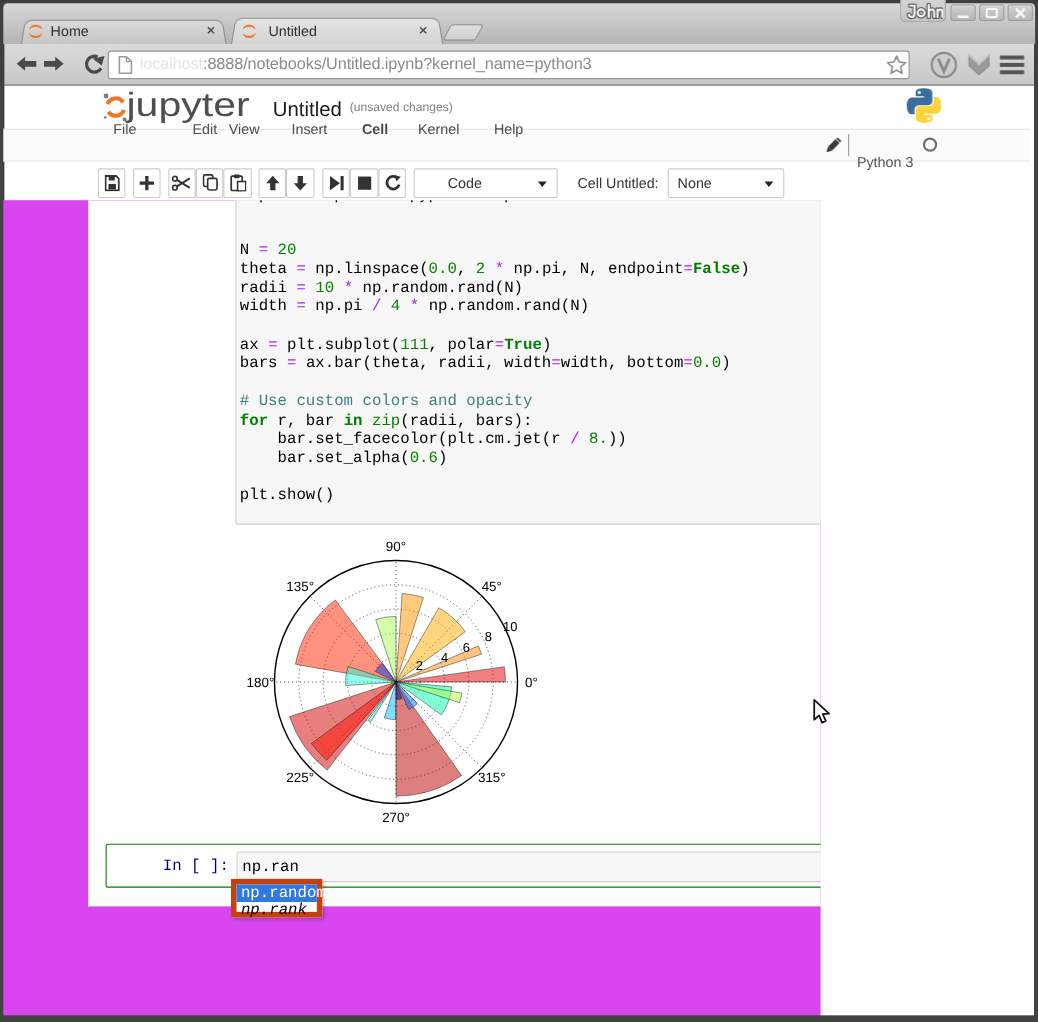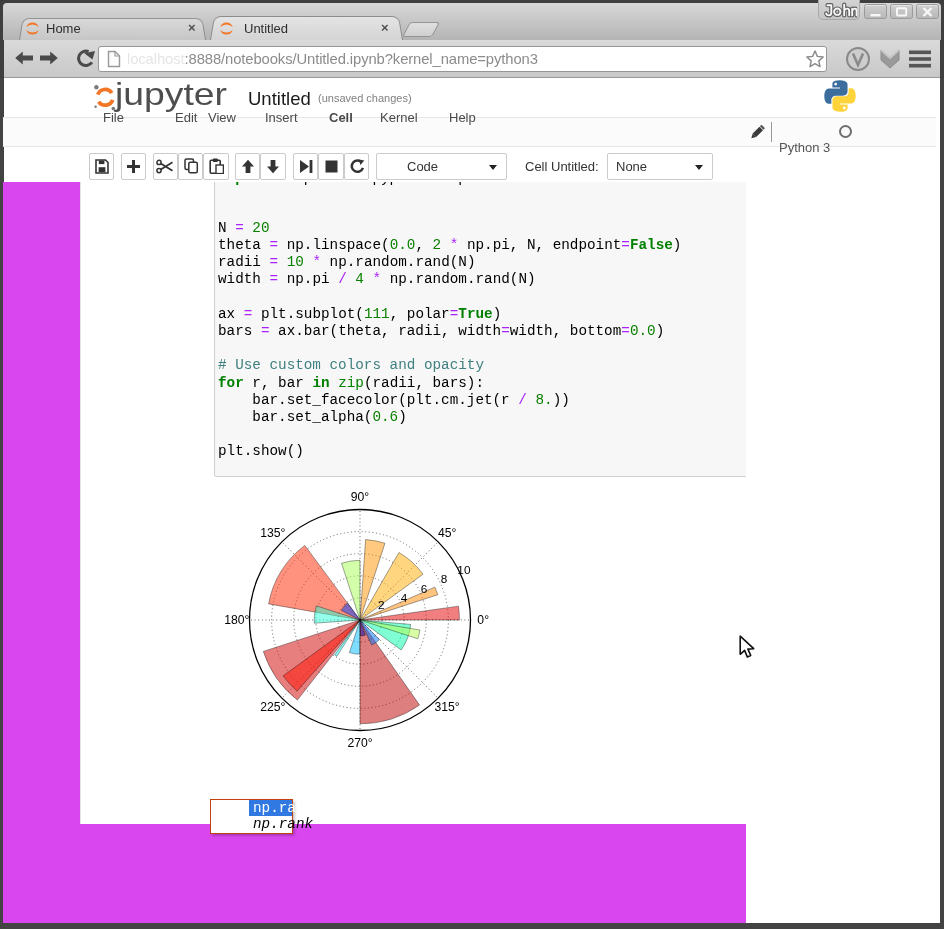--- a/index.html
+++ b/index.html
@@ -59,22 +59,22 @@
   pre.code .c { color:#408080; }
   pre.code .b { color:#008000; }
   #cell2 { position:absolute; left:15px; top:585px; width:737.5px; height:40px;
            border:1.2px solid #008000; border-radius:2px; background:#fff; }
   #prompt2 { position:absolute; left:51px; top:12.3px; font-family:"Liberation Mono", monospace;
              font-size:14.3px; color:#000080; }
   #input2 { position:absolute; left:118.3px; top:5.5px; width:613px; height:28.5px; background:#f7f7f7;
             border:1px solid #cfcfcf; border-radius:2px; }
   #intext { position:absolute; left:4px; top:6.3px; font-family:"Liberation Mono", monospace; font-size:14.3px; color:#000; }
   #dropdown { position:absolute; left:129px; top:616.5px; width:83px; height:35px; background:#fff;
-              border:1px solid #c2410c; box-shadow:1.5px 1.5px 3px rgba(0,0,0,.28); z-index:5;
-              font-family:"Liberation Mono", monospace; font-size:14.3px;padding-left:38px; }
+              border:5px solid #c2410c; box-shadow:1.5px 1.5px 3px rgba(0,0,0,.28); z-index:5;
+              font-family:"Liberation Mono", monospace; font-size:14.3px; }
   #dd1 { height:16.5px; background:#3179e2; color:#fff; padding-left:4px; line-height:16.5px; }
   #dd2 { height:16.5px; color:#000; padding-left:4px; line-height:16.5px;font-style:italic; }
   #sbar { position:absolute; left:922px; top:0px; width:17px; height:740px; background:#f0f0f0; }
   #sthumb { position:absolute; left:924.5px; top:210px; width:12px; height:513px; background:#b7b7b7;
             border:1px solid #9a9a9a; z-index:3; }
   .sarrow { width:0; height:0; border-left:5px solid transparent; border-right:5px solid transparent; position:absolute; z-index:3;}
 </style>
 </head>
 <body>
 <div id="frame"></div>
@@ -306,20 +306,26 @@
 <text x="22.8" y="136.2" font-size="12.2" text-anchor="middle" fill="#000">180°</text>
 <text x="58.9" y="223.3" font-size="12.2" text-anchor="middle" fill="#000">225°</text>
 <text x="146.0" y="259.4" font-size="12.2" text-anchor="middle" fill="#000">270°</text>
 <text x="233.1" y="223.3" font-size="12.2" text-anchor="middle" fill="#000">315°</text>
 <text x="167.3" y="121.4" font-size="11.8" text-anchor="middle" fill="#000">2</text>
 <text x="190.1" y="114.2" font-size="11.8" text-anchor="middle" fill="#000">4</text>
 <text x="210.0" y="104.7" font-size="11.8" text-anchor="middle" fill="#000">6</text>
 <text x="230.0" y="95.1" font-size="11.8" text-anchor="middle" fill="#000">8</text>
 <text x="249.9" y="85.6" font-size="11.8" text-anchor="middle" fill="#000">10</text>
 </svg>
+    <div id="cell2">
+      <div id="prompt2">In&nbsp;[&nbsp;]:</div>
+      <div id="input2">
+          <div id="intext">np.ran</div>
+        </div>
+    </div>
     <div id="dropdown">
         <div id="dd1">np.random</div>
         <div id="dd2">np.rank</div>
       </div>
   </div>
   <div id="sbar"></div>
   <div id="sthumb"></div>
   <div class="sarrow" style="left:925px; top:8px; border-bottom:6px solid #4f4f4f;"></div>
   <div class="sarrow" style="left:925px; top:731px; border-top:6px solid #4f4f4f;"></div>
 </div>

